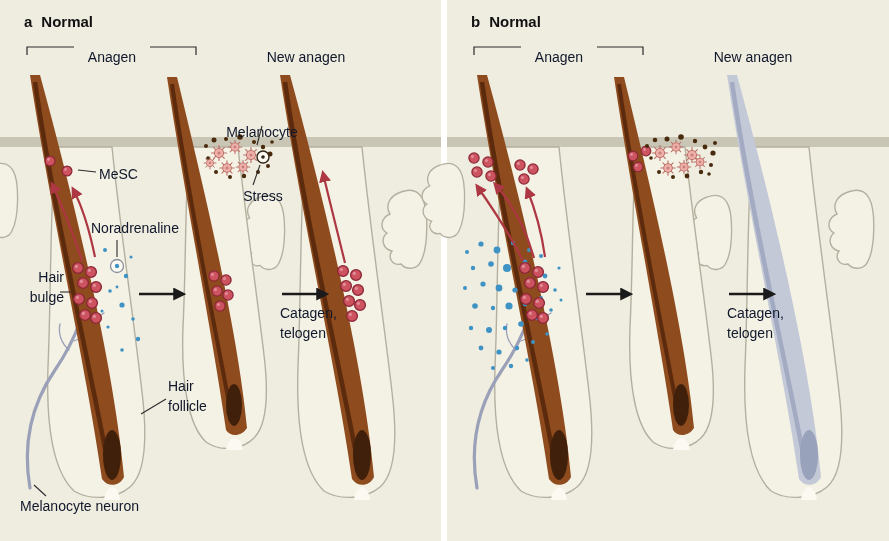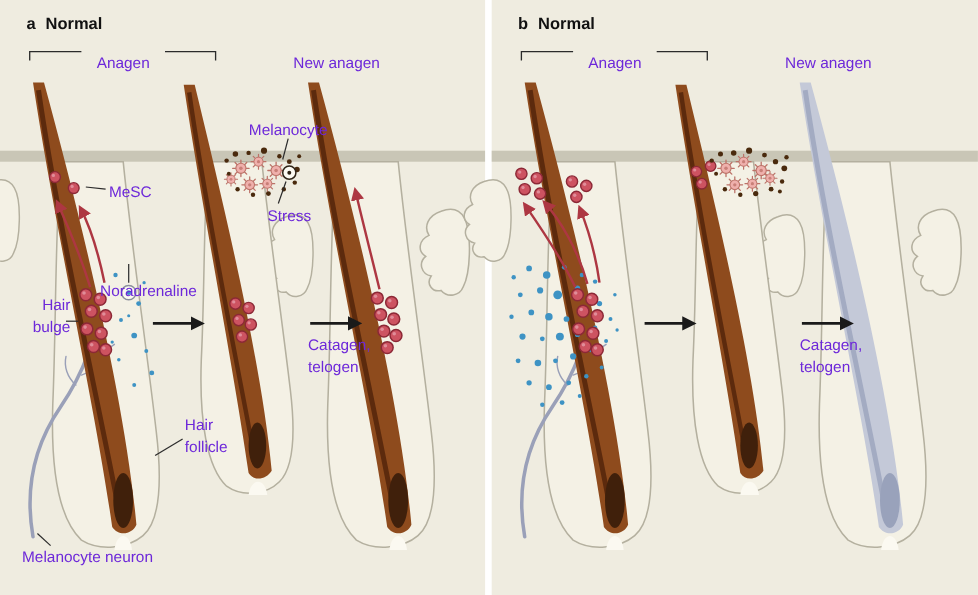--- a/index.html
+++ b/index.html
@@ -3,21 +3,21 @@
 <meta charset="utf-8">
 <style>
   html,body{margin:0;padding:0;background:#ffffff;}
   .figure{position:relative;width:889px;height:541px;background:#ffffff;overflow:hidden;
           font-family:"Liberation Sans",sans-serif;}
   .art{position:absolute;left:0;top:0;}
   .labels{position:absolute;left:0;top:0;width:889px;height:541px;pointer-events:none;}
   .panel{position:absolute;top:0;height:541px;}
   .panel.pa{left:0;width:441px;}
   .panel.pb{left:447px;width:442px;}
-  .lbl{position:absolute;font-size:14px;line-height:1.42;color:#6d28d9;}
+  .lbl{position:absolute;font-size:14px;line-height:1.42;color:#0f172a;}
   .center{text-align:center;}
   .ptitle{position:absolute;left:24px;top:13px;display:flex;gap:9px;
           font-size:15px;font-weight:bold;color:#111;}
   
   .hair-brown{--sh-outer:#8e4b1d;--sh-core:#5c2a0d;--sh-bulb:#40200b;}
   .hair-gray{--sh-outer:#c4c9d8;--sh-core:#a3abc2;--sh-bulb:#99a2bb;}
 </style>
 </head>
 <body>
 
@@ -311,24 +311,24 @@
   </svg>
 
   <div class="labels">
     <div class="panel pa">
       <div class="ptitle">
         <span>a</span>
         <span>Normal</span>
       </div>
       <div class="lbl center" style="left:76px;top:48px;width:72px;">Anagen</div>
       <div class="lbl center" style="left:258px;top:48px;width:96px;">New anagen</div>
-      <div class="lbl center" style="left:204px;top:109px;width:116px;">Melanocyte</div>
+      <div class="lbl center" style="left:204px;top:123px;width:116px;">Melanocyte</div>
       <div class="lbl" style="left:99px;top:165px;">MeSC</div>
       <div class="lbl center" style="left:230px;top:187px;width:66px;">Stress</div>
-      <div class="lbl" style="left:91px;top:219px;margin-top:36px;">Noradrenaline</div>
+      <div class="lbl" style="left:91px;top:219px;">Noradrenaline</div>
       <div class="lbl" style="left:20px;top:268px;width:44px;text-align:right;">Hair bulge</div>
       <div class="lbl" style="left:280px;top:304px;width:66px;">Catagen, telogen</div>
       <div class="lbl" style="left:168px;top:377px;width:52px;">Hair follicle</div>
       <div class="lbl" style="left:20px;top:497px;white-space:nowrap;">Melanocyte neuron</div>
     </div>
 
     <div class="panel pb">
       <div class="ptitle">
         <span>b</span>
         <span>Normal</span>

